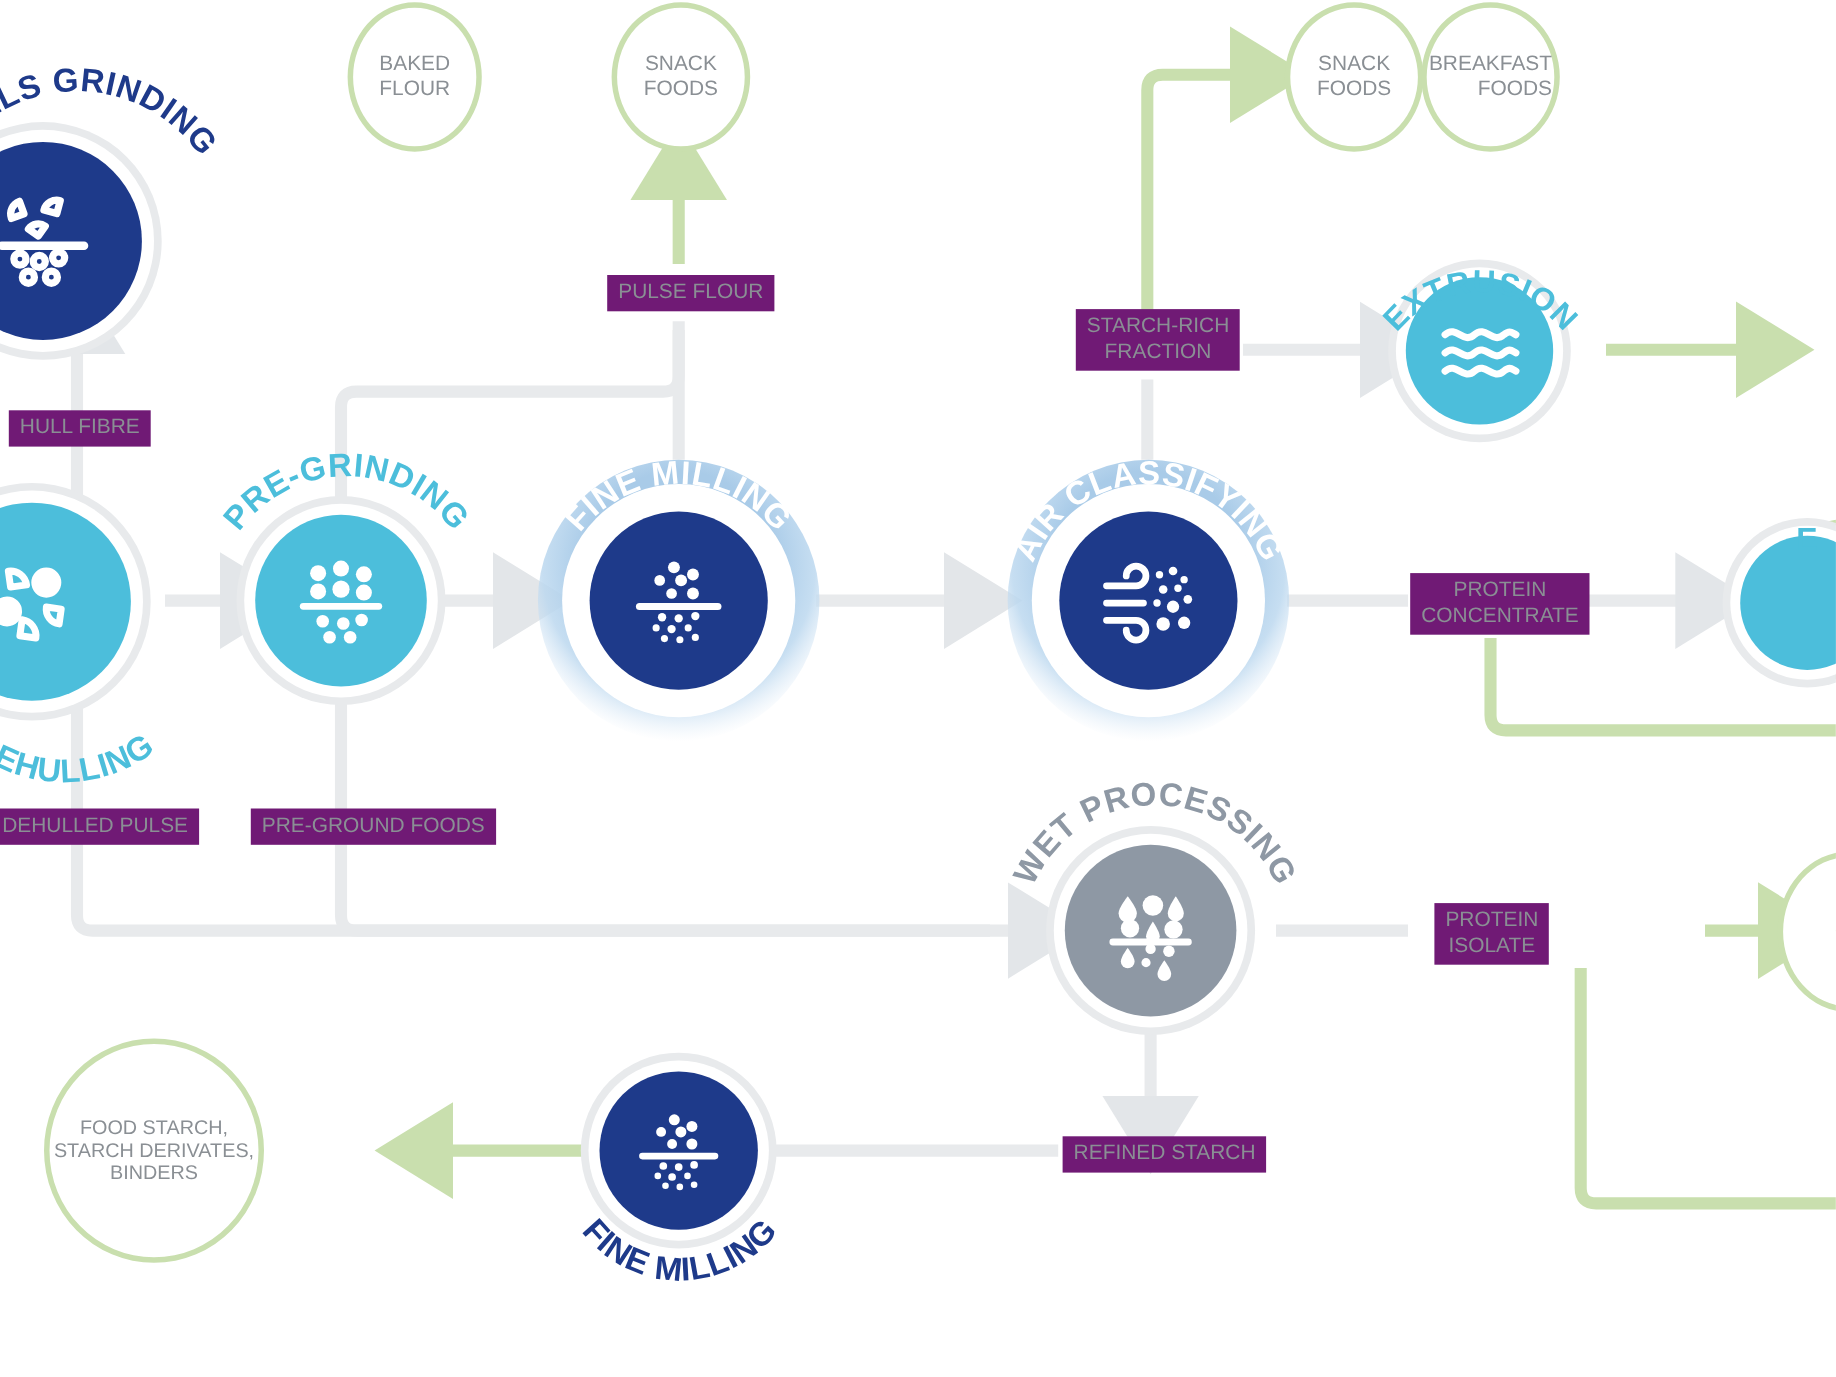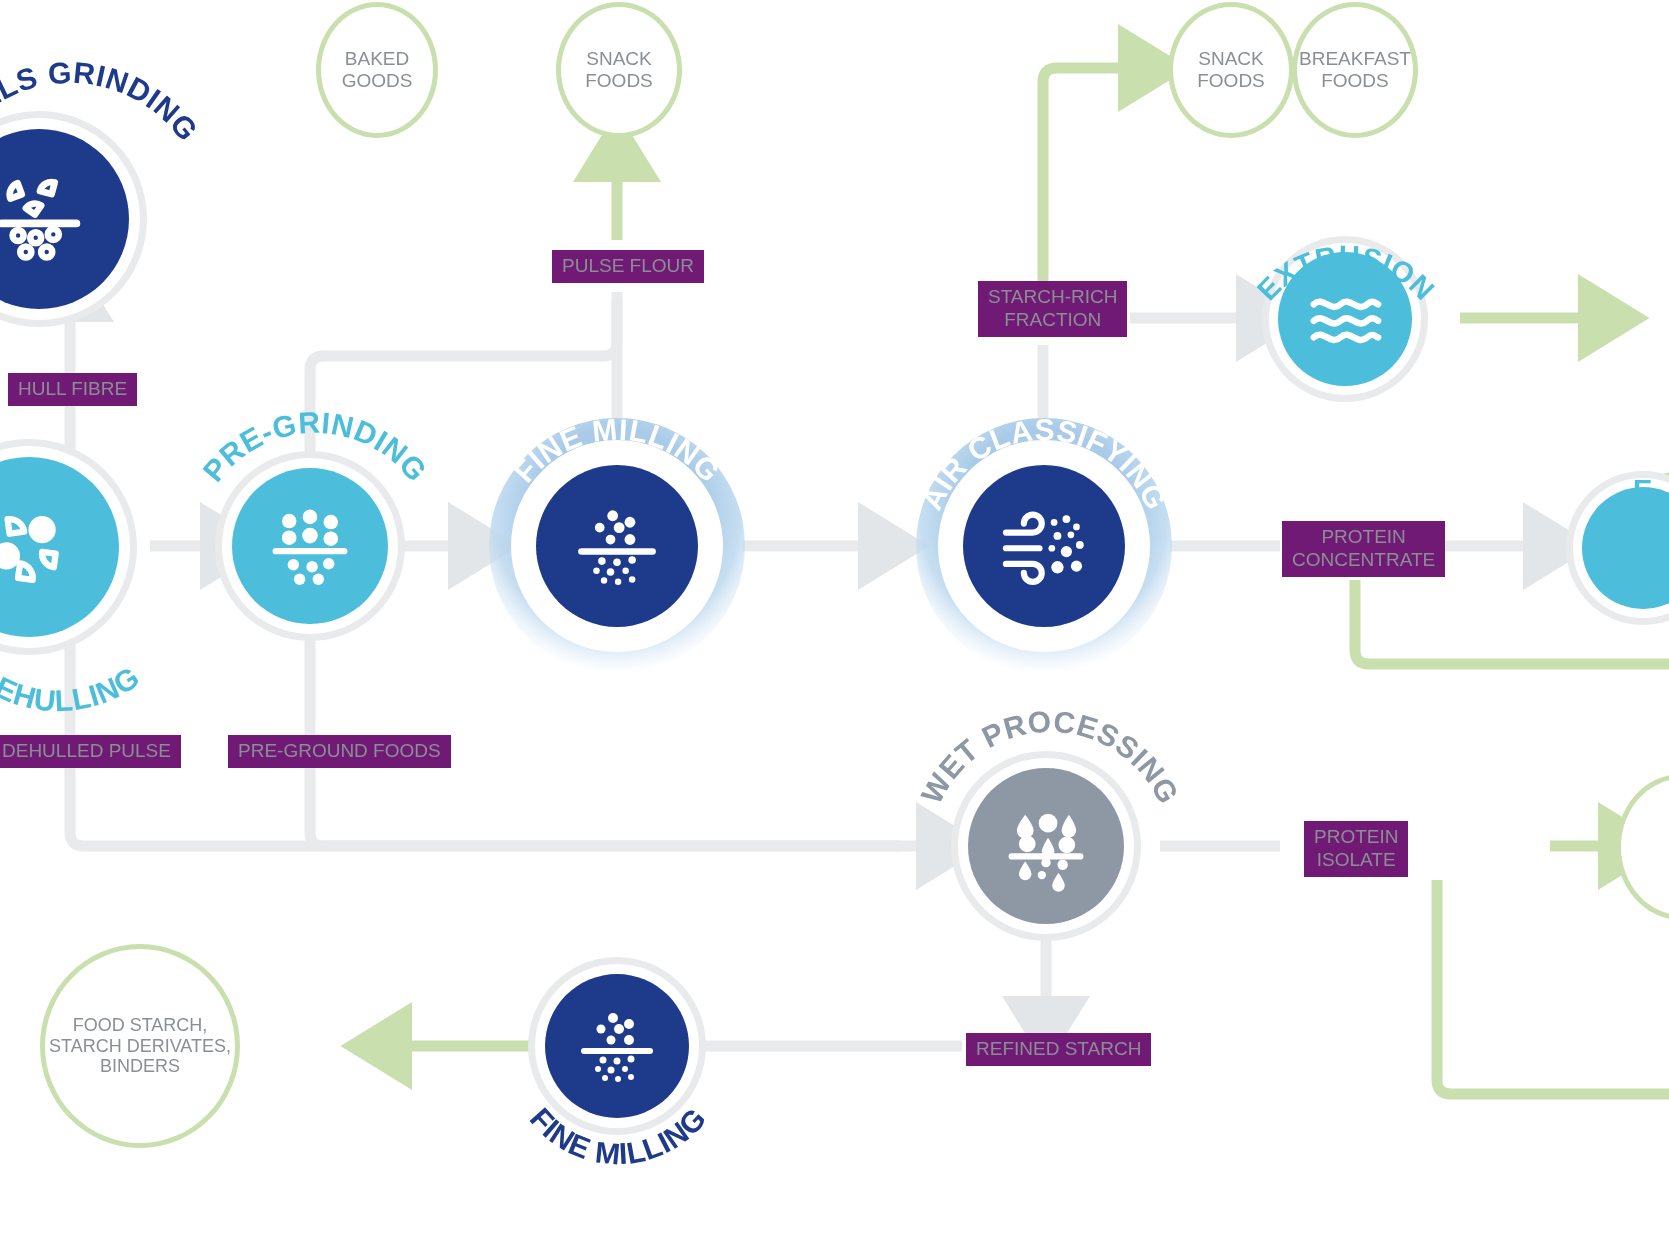--- a/index.html
+++ b/index.html
@@ -131,33 +131,33 @@
     </g>
   </svg>
 
   <svg class="layer" viewBox="0 0 1669 1252">
     <circle cx="617" cy="546" r="128" fill="url(#haloGrad)"></circle>
     <circle cx="1044" cy="546" r="128" fill="url(#haloGrad)"></circle>
   </svg>
 
   <div class="bubble" style="left:316px; top:2px; width:122px; height:136px;">
     <span style="white-space:pre-line;">BAKED
-GOODS</span>
+FLOUR</span>
   </div>
   <div class="bubble" style="left:556px; top:2px; width:126px; height:136px;">
     <span style="white-space:pre-line;">SNACK
 FOODS</span>
   </div>
 
   <div class="bubble" style="left:1168px; top:2px; width:126px; height:136px;">
     <span style="white-space:pre-line;">SNACK
 FOODS</span>
   </div>
   <div class="bubble" style="left:1292px; top:2px; width:126px; height:136px;">
-    <span style="white-space:pre-line;">BREAKFAST
+    <span style="white-space:pre-line;text-align:right;">BREAKFAST
 FOODS</span>
   </div>
 
   <div class="bubble" style="left:40px; top:944px; width:200px; height:204px; font-size:18px;">
     <span style="white-space:pre-line;">FOOD STARCH,
 STARCH DERIVATES,
 BINDERS</span>
   </div>
 
   <div class="bubble" style="left:1612px; top:472px; width:130px; height:146px;"></div>

